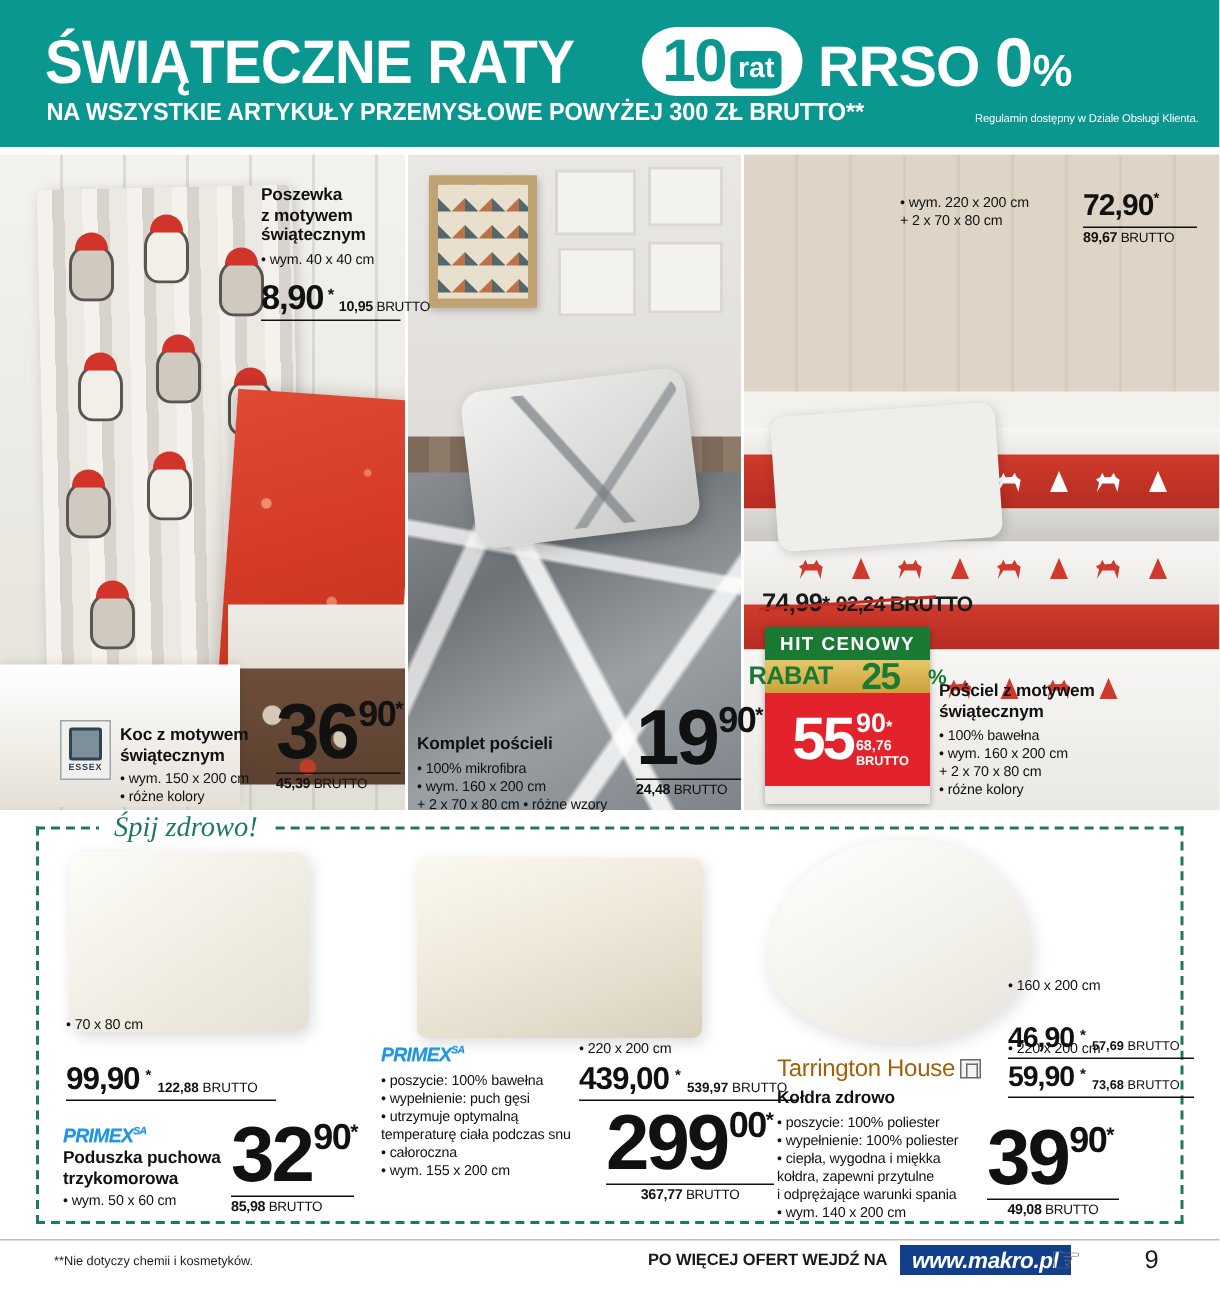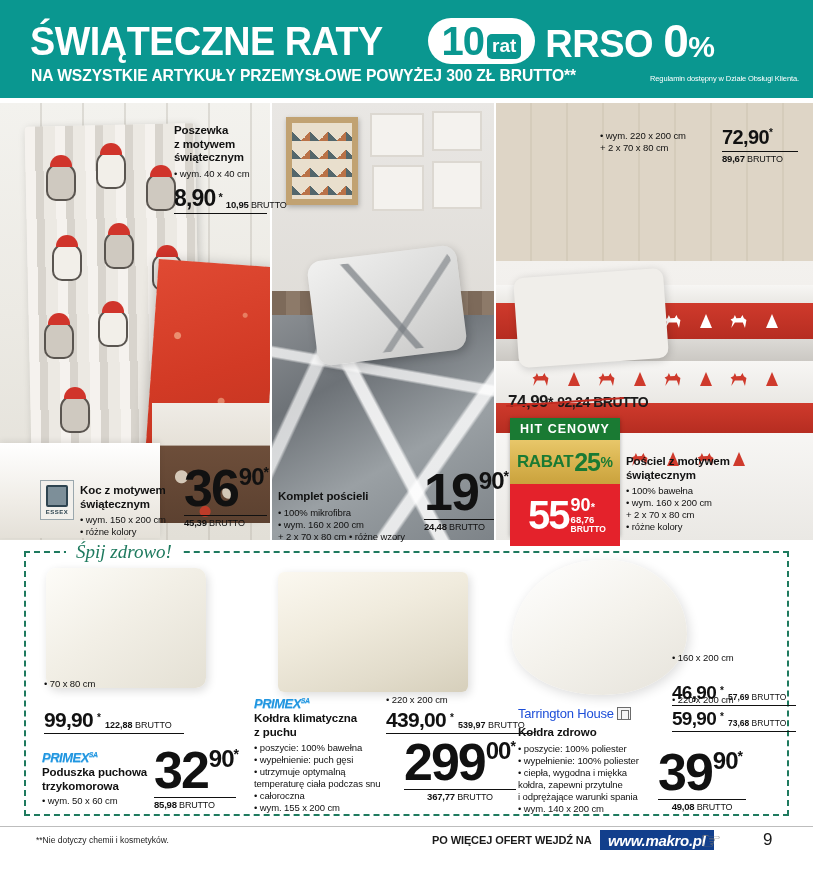--- a/index.html
+++ b/index.html
@@ -243,24 +243,24 @@
   .hitbox {
     position:absolute; left:510px; top:418px; width:110px; height:118px;
     box-shadow: 0 1px 4px rgba(0,0,0,.3);
   }
   .hit-top {
     height:22px; background:#1a7a33; color:#fff;
     font-size:12.5px; font-weight:bold; letter-spacing:1px;
     display:flex; align-items:center; justify-content:center;
   }
   .hit-mid {
-    height:44px;
+    height:22px;
     background: linear-gradient(180deg,#e8c76a 0%, #d9b450 50%, #caa23d 100%);
     color:#1a7a33; display:flex; align-items:center; justify-content:center;
-    font-weight:bold; gap:1px;
+    font-weight:bold; gap:19px;
   }
   .hit-mid .w { font-size:17px; letter-spacing:-0.4px; }
   .hit-mid .n { font-size:25px; letter-spacing:-1.2px; }
   .hit-mid .p { font-size:14px; }
   .hit-bot {
     height:62px; background:#e4222b; color:#fff;
     display:flex; align-items:center; justify-content:center; padding-left:4px;
   }
   .hit-bot .n { font-size:40px; font-weight:bold; letter-spacing:-2px; line-height:34px; }
   .hit-bot .right { display:flex; flex-direction:column; align-items:flex-start; margin-left:2px; }
@@ -323,21 +323,21 @@
 
   
   .primex {
     display:inline-block;
     font-size:13px; font-weight:bold; font-style:italic;
     color:#2196e0; letter-spacing:-0.5px;
     text-shadow: 0 1px 0 #9fd4f5;
   }
   .primex .sm { font-size:7px; vertical-align:super; }
 
-  .tarr { font-size:13px; color:#1d4ed8; letter-spacing:-0.2px; }
+  .tarr { font-size:16px; color:#a16207; letter-spacing:-0.2px; }
   .tarr-ico {
     display:inline-block; width:14px; height:13px; vertical-align:-2px;
     border:1.5px solid #6b6b6b; margin-left:3px; position:relative; background:#f3f3f3;
   }
   .tarr-ico:before {
     content:''; position:absolute; left:3px; top:2px; width:6px; height:8px;
     border:1.5px solid #6b6b6b; border-bottom:none;
   }
 
   
@@ -630,24 +630,20 @@
       <b>539,97</b>
       <span>BRUTTO</span>
     </span>
   </div>
   <div style="width:146px; height:1.4px; background:#111; margin-top:1px;"></div>
 </div>
 <div class="blk" style="left:254px; top:694px;">
   <span class="primex"><span>PRIMEX</span><span class="sm">SA</span></span>
 </div>
 <div class="blk" style="left:254px; top:712px; width:150px;">
-  <div class="pname">
-    <div>Kołdra klimatyczna</div>
-    <div>z puchu</div>
-  </div>
   <div class="pbul" style="margin-top:3px;">
     <div>poszycie: 100% bawełna</div>
     <div>wypełnienie: puch gęsi</div>
     <div>utrzymuje optymalną</div>
     <div class="noblt">temperaturę ciała podczas snu</div>
     <div>całoroczna</div>
     <div>wym. 155 x 200 cm</div>
   </div>
 </div>
 <div class="blk" style="left:404px; top:740px;">

